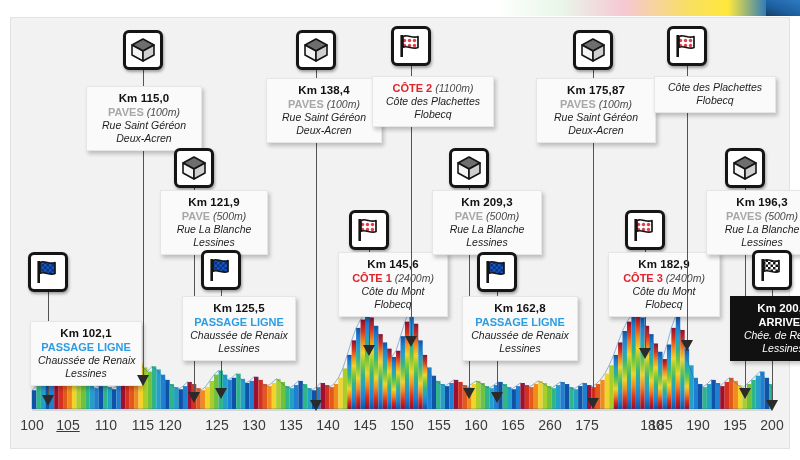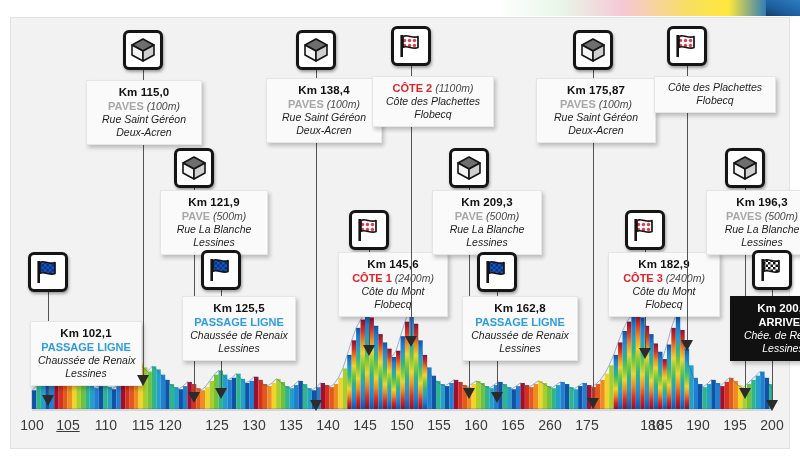--- a/index.html
+++ b/index.html
@@ -301,21 +301,21 @@
       </div>
       <div class="leader" style="left: 143px; top: 70px; height: 305px;"></div>
       <div class="arrow" style="left: 143px; top: 375px;"></div>
       <div class="iconbox" style="left: 143px; top: 30px;">
         <svg width="26" height="26" viewBox="0 0 26 26">
       <polygon points="13,2 24,8 13,14 2,8" fill="#6e6e6e" stroke="#141414" stroke-width="1.6" stroke-linejoin="round"></polygon>
       <polygon points="2,8 13,14 13,24 2,18" fill="#f4f4f4" stroke="#141414" stroke-width="1.6" stroke-linejoin="round"></polygon>
       <polygon points="24,8 13,14 13,24 24,18" fill="#cfcfcf" stroke="#141414" stroke-width="1.6" stroke-linejoin="round"></polygon>
     </svg>
       </div>
-      <div class="card" style="left: 86px; top: 80px; width: 116px;">
+      <div class="card" style="left: 86px; top: 86px; width: 116px;">
         <div class="km">Km 115,0</div>
         <div class="kind pave">PAVES<span class="len"> (100m)</span></div>
         <div class="road">Rue Saint Géréon</div>
         <div class="town">Deux-Acren</div>
       </div>
       <div class="leader" style="left: 194.06px; top: 188px; height: 204px;"></div>
       <div class="arrow" style="left: 194.06px; top: 392px;"></div>
       <div class="iconbox" style="left: 194.06px; top: 148px;">
         <svg width="26" height="26" viewBox="0 0 26 26">
       <polygon points="13,2 24,8 13,14 2,8" fill="#6e6e6e" stroke="#141414" stroke-width="1.6" stroke-linejoin="round"></polygon>

